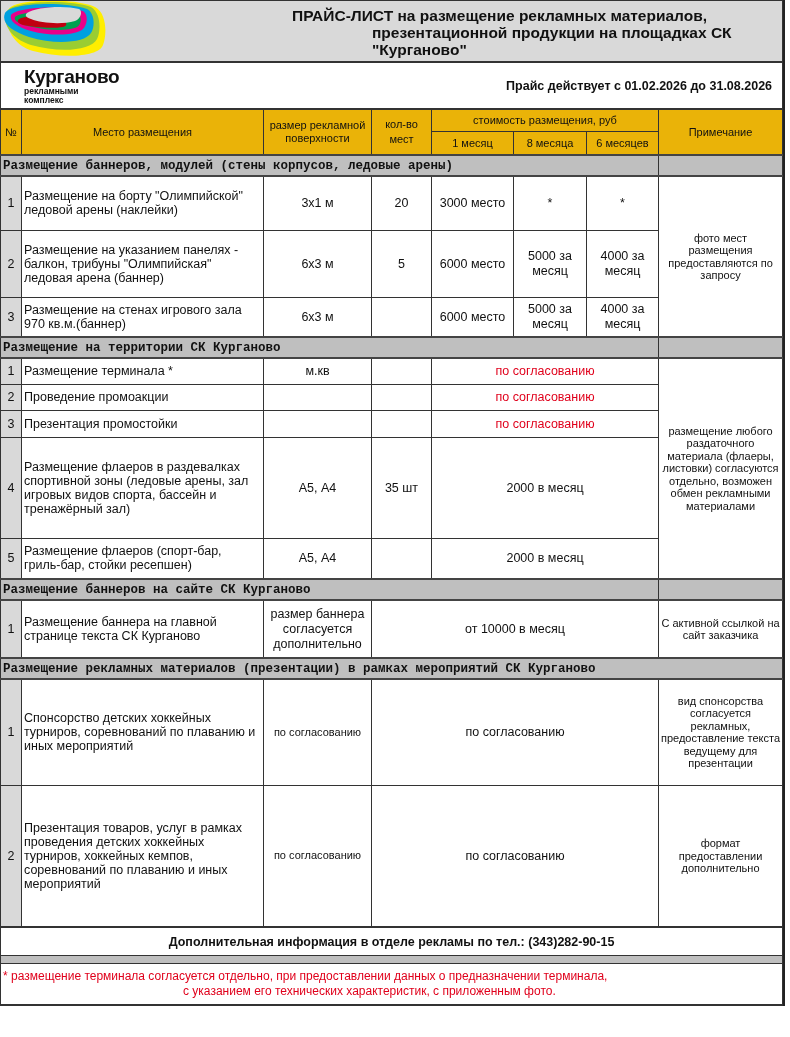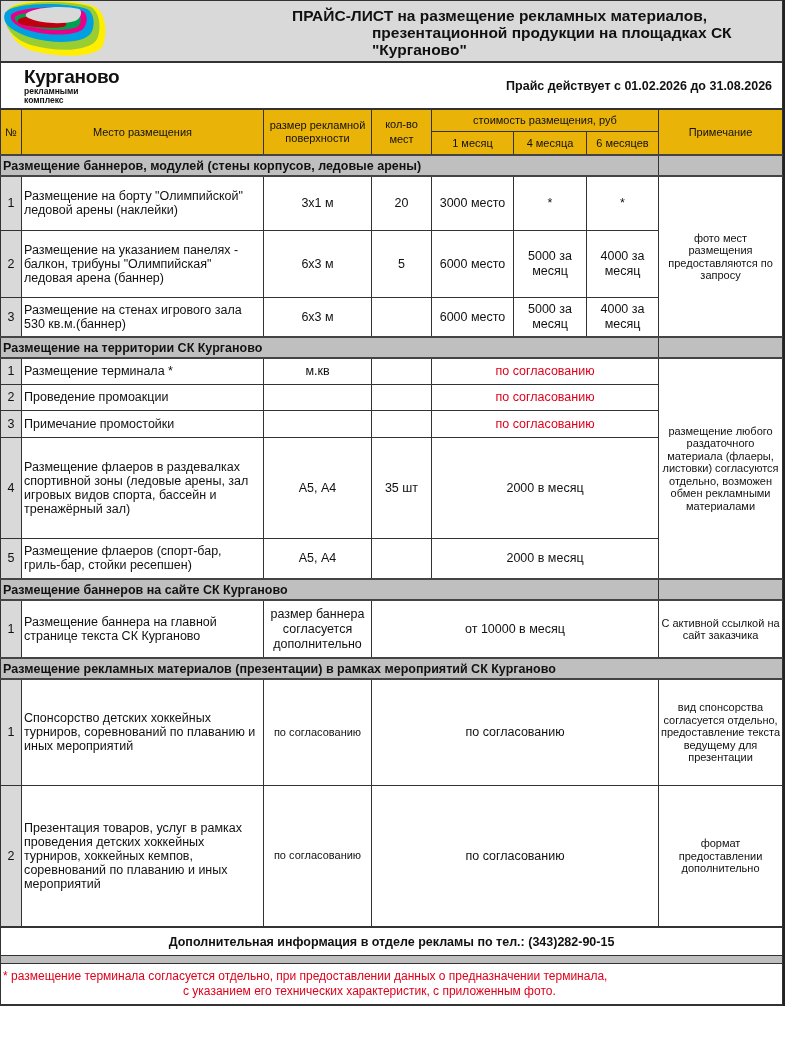--- a/index.html
+++ b/index.html
@@ -7,21 +7,21 @@
          font-family:"Liberation Sans", "DejaVu Sans", sans-serif; color:#111; }
   .sheet { position:absolute; left:0; top:0; width:782px; border-right:3px solid #222; }
   table { border-collapse:collapse; width:782px; table-layout:fixed; }
   td { border:1px solid #333; padding:0 2px; font-size:12.5px; vertical-align:middle; }
   .center { text-align:center; }
   .title-row td { background:#d9d9d9; height:60px; border-bottom:2px solid #333; }
   .title { font-weight:bold; font-size:15.5px; line-height:17px; }
   .brand-row td { height:45px; border-top:none; border-bottom:2px solid #333; }
   .hdr td { background:#eab308; font-size:11px; }
   .small { font-size:11px; line-height:13px; }
-  .section td { background:#bfbfbf; font-weight:bold; font-size:12.5px; height:19px; border-top:2px solid #444; border-bottom:2px solid #444; }
+  .section td { background:#bfbfbf; font-weight:bold; font-size:12.5px; height:19px; border-top:2px solid #444; border-bottom:2px solid #444;font-family:Liberation Mono, monospace; }
   .num { background:#d9d9d9; text-align:center; }
   .red { color:#e0001b; }
   .note { font-size:11px; line-height:12.5px; text-align:center; }
   .logo { position:absolute; left:2px; top:0; }
   .brand-name { font-size:19px; font-weight:bold; letter-spacing:-0.3px; line-height:20px; }
   .brand-sub { font-size:8.5px; line-height:9px; font-weight:bold; }
   .validity { font-weight:bold; font-size:12.5px; text-align:right; padding-right:10px; }
   .contact td { font-weight:bold; height:27px; text-align:center; font-size:12.5px; border-top:2px solid #333; }
   .spacer td { background:#bfbfbf; height:7px; padding:0; }
   .footnote td { color:#e0001b; font-size:12px; height:40px; line-height:15px; border-bottom:2px solid #333; }
@@ -74,21 +74,21 @@
   <tr class="hdr" style="height:22px;">
     <td rowspan="2" class="center">№</td>
     <td rowspan="2" class="center">Место размещения</td>
     <td rowspan="2" class="center small">размер рекламной поверхности</td>
     <td rowspan="2" class="center" style="line-height:15px;">кол-во мест</td>
     <td colspan="3" class="center">стоимость размещения, руб</td>
     <td rowspan="2" class="center">Примечание</td>
   </tr>
   <tr class="hdr" style="height:24px;">
     <td class="center">1 месяц</td>
-    <td class="center">4 месяца</td>
+    <td class="center">8 месяца</td>
     <td class="center">6 месяцев</td>
   </tr>
 
   <tr class="section">
     <td colspan="7">Размещение баннеров, модулей (стены корпусов, ледовые арены)</td>
     <td></td>
   </tr>
   <tr style="height:54px;">
     <td class="num">1</td>
     <td>Размещение на борту "Олимпийской" ледовой арены (наклейки)</td>
@@ -103,21 +103,21 @@
     <td class="num">2</td>
     <td>Размещение на указанием панелях - балкон, трибуны "Олимпийская" ледовая арена (баннер)</td>
     <td class="center">6х3 м</td>
     <td class="center">5</td>
     <td class="center">6000 место</td>
     <td class="center" style="line-height:15px;">5000 за месяц</td>
     <td class="center" style="line-height:15px;">4000 за месяц</td>
   </tr>
   <tr style="height:40px;">
     <td class="num">3</td>
-    <td>Размещение на стенах игрового зала 530 кв.м.(баннер)</td>
+    <td>Размещение на стенах игрового зала 970 кв.м.(баннер)</td>
     <td class="center">6х3 м</td>
     <td class="center"></td>
     <td class="center">6000 место</td>
     <td class="center" style="line-height:15px;">5000 за месяц</td>
     <td class="center" style="line-height:15px;">4000 за месяц</td>
   </tr>
 
   <tr class="section">
     <td colspan="7">Размещение на территории СК Курганово</td>
     <td></td>
@@ -132,21 +132,21 @@
   </tr>
   <tr style="height:26px;">
     <td class="num">2</td>
     <td>Проведение промоакции</td>
     <td class="center"></td>
     <td class="center"></td>
     <td colspan="3" class="center red">по согласованию</td>
   </tr>
   <tr style="height:27px;">
     <td class="num">3</td>
-    <td>Примечание промостойки</td>
+    <td>Презентация промостойки</td>
     <td class="center"></td>
     <td class="center"></td>
     <td colspan="3" class="center red">по согласованию</td>
   </tr>
   <tr style="height:101px;">
     <td class="num">4</td>
     <td>Размещение флаеров в раздевалках спортивной зоны (ледовые арены, зал игровых видов спорта, бассейн и тренажёрный зал)</td>
     <td class="center">А5, А4</td>
     <td class="center">35 шт</td>
     <td colspan="3" class="center">2000 в месяц</td>
@@ -172,21 +172,21 @@
   </tr>
 
   <tr class="section">
     <td colspan="8">Размещение рекламных материалов (презентации) в рамках мероприятий СК Курганово</td>
   </tr>
   <tr style="height:106px;">
     <td class="num">1</td>
     <td>Спонсорство детских хоккейных турниров, соревнований по плаванию и иных мероприятий</td>
     <td class="center small">по согласованию</td>
     <td colspan="4" class="center">по согласованию</td>
-    <td class="note">вид спонсорства согласуется отдельно, предоставление текста ведущему для презентации</td>
+    <td class="note">вид спонсорства согласуется рекламных, предоставление текста ведущему для презентации</td>
   </tr>
   <tr style="height:142px;">
     <td class="num">2</td>
     <td>Презентация товаров, услуг в рамках проведения детских хоккейных турниров, хоккейных кемпов, соревнований по плаванию и иных мероприятий</td>
     <td class="center small">по согласованию</td>
     <td colspan="4" class="center">по согласованию</td>
     <td class="note">формат предоставлении дополнительно</td>
   </tr>
 
   <tr class="contact">

